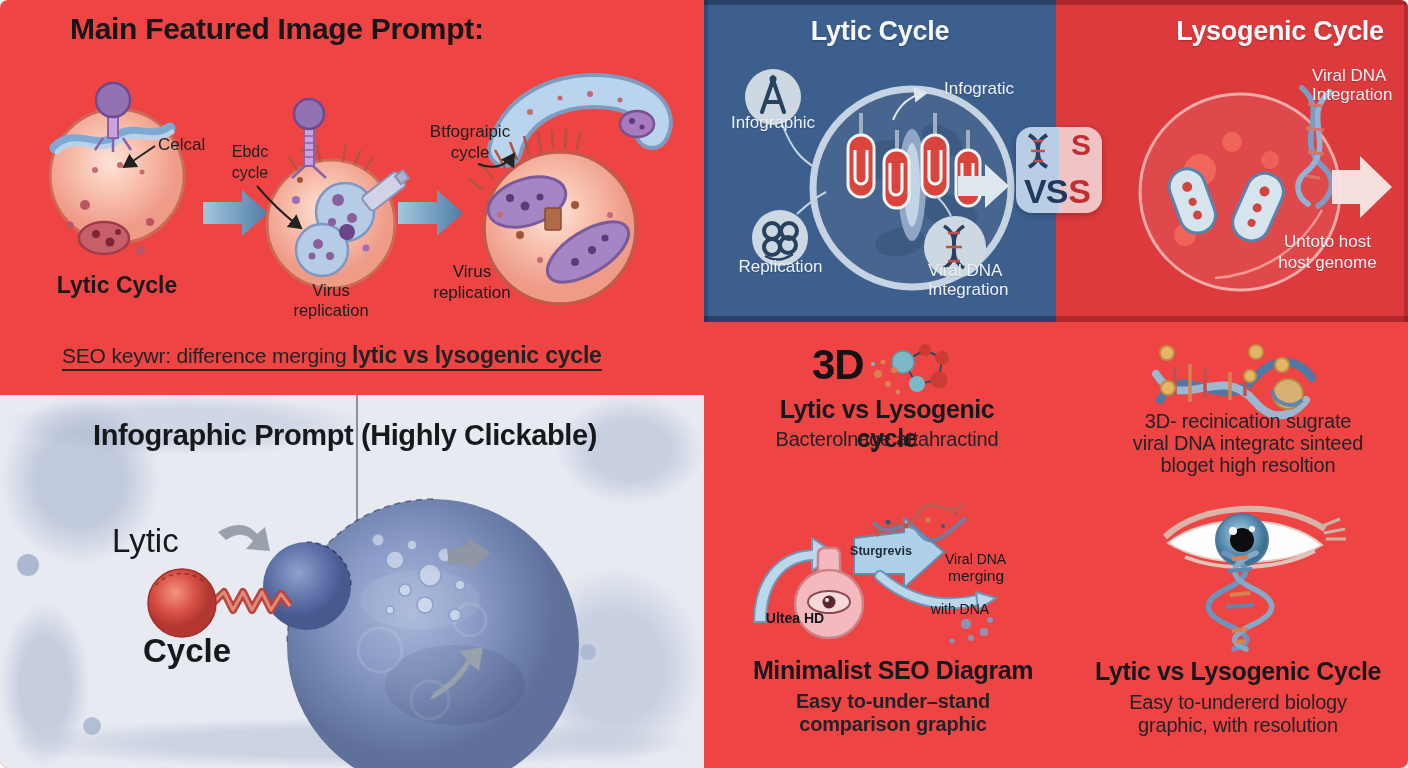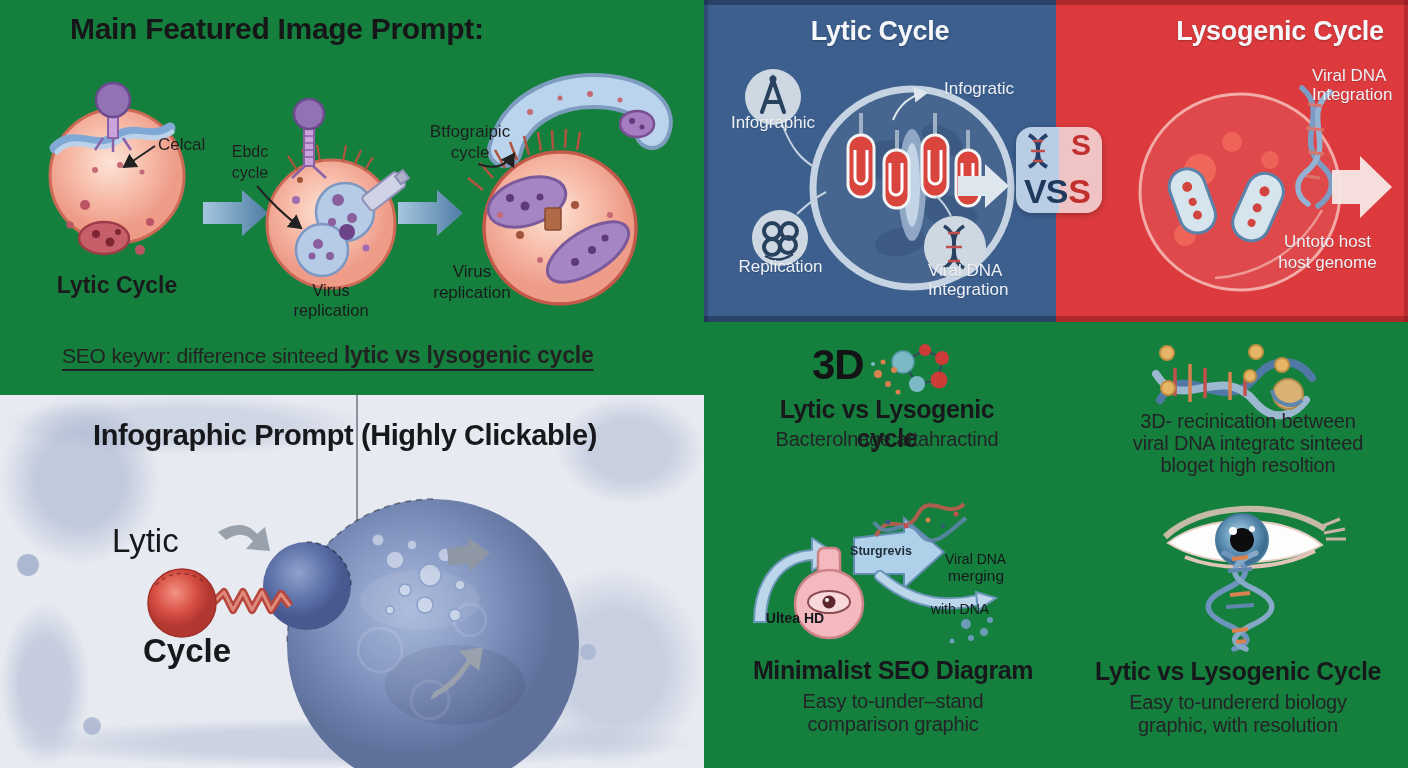--- a/index.html
+++ b/index.html
@@ -1,18 +1,18 @@
 <!DOCTYPE html>
 <html><head>
 <meta charset="utf-8">
 <style>
   * { margin:0; padding:0; box-sizing:border-box; }
   html,body { width:1408px; height:768px; }
   body { font-family:"Liberation Sans", sans-serif; background:#ffffff; color:#1b1b1d; }
-  .stage { position:relative; width:1408px; height:768px; overflow:hidden; background:#15803d; }
+  .stage { position:relative; width:1408px; height:768px; overflow:hidden; background:#ef4444;border-radius:8px; }
   .abs { position:absolute; }
   svg { display:block; font-family:"Liberation Sans", sans-serif; }
 
   
   .featured-title { left:70px; top:12px; font-size:30px; font-weight:bold; letter-spacing:-0.3px; color:#161618; }
   .cell1-caption { left:37px; top:272px; width:160px; text-align:center; font-size:23px; font-weight:bold; color:#1a1a1c; }
 
   
   .seo-line { left:62px; top:342px; font-size:21px; color:#222; text-decoration:underline; text-underline-offset:6px; letter-spacing:-0.2px; }
   .seo-line b { font-size:23px; }
@@ -50,21 +50,21 @@
   .word-cycle { left:143px; top:632px; font-size:33px; font-weight:bold; color:#17181c; }
 
   
   .h-3d { left:812px; top:341px; font-size:42px; font-weight:bold; letter-spacing:-1px; color:#131316;text-align:right; }
   .card-title { position:absolute; text-align:center; font-size:25px; font-weight:bold; letter-spacing:-0.4px; color:#17181b; }
   .card-sub { position:absolute; text-align:center; font-size:20px; line-height:23px; color:#232327; letter-spacing:-0.2px; }
   .c3d-title { left:752px; width:270px; top:395px; }
   .c3d-sub { left:752px; width:270px; top:428px; }
   .cdna-sub { left:1108px; width:280px; top:410px; font-size:20px; line-height:22px; }
   .cmin-title { left:748px; width:290px; top:656px; }
-  .cmin-sub { left:748px; width:290px; top:690px; }
+  .cmin-sub { left:748px; width:290px; top:690px;font-weight:bold; }
   .ceye-title { left:1093px; width:290px; top:657px; }
   .ceye-sub { left:1093px; width:290px; top:691px; }
 </style>
 </head>
 <body>
 
 <div class="stage">
 
   <section>
     <div class="abs featured-title">Main Featured Image Prompt:</div>
@@ -175,21 +175,21 @@
       <text x="470" y="137" font-size="17" text-anchor="middle" fill="#1e1e1e">Btfograipic</text>
       <text x="470" y="158" font-size="17" text-anchor="middle" fill="#1e1e1e">cycle</text>
       <path d="M478 164 C 494 170 506 166 514 154" stroke="#222" stroke-width="2" fill="none" marker-end="url(#mkd)"></path>
       <text x="472" y="277" font-size="17" text-anchor="middle" fill="#1a1a1c">Virus</text>
       <text x="472" y="298" font-size="17" text-anchor="middle" fill="#1a1a1c">replication</text>
     </svg>
 
     <div class="abs cell1-caption">Lytic Cycle</div>
   </section>
 
-  <div class="abs seo-line"><span>SEO keywr: difference sinteed </span><b>lytic vs lysogenic cycle</b></div>
+  <div class="abs seo-line"><span>SEO keywr: difference merging </span><b>lytic vs lysogenic cycle</b></div>
 
   <div class="abs cmp-left"></div>
   <div class="abs cmp-right"></div>
 
   <svg class="abs" style="left:704px;top:0" width="704" height="322" viewBox="704 0 704 322">
     <defs>
       <marker id="mkl" markerWidth="9" markerHeight="9" refX="6" refY="4" orient="auto">
         <path d="M0,0 L7,4 L0,8 Z" fill="#dfe7ee"></path>
       </marker>
     </defs>
@@ -399,21 +399,21 @@
     <path d="M105 40 V58" stroke="#c0504d" stroke-width="3.5"></path>
     <circle cx="27" cy="15" r="7" fill="#e6b666" stroke="#bf8f43" stroke-width="2"></circle>
     <circle cx="28" cy="50" r="7" fill="#e6b666" stroke="#bf8f43" stroke-width="2"></circle>
     <circle cx="116" cy="14" r="7" fill="#e6b666" stroke="#bf8f43" stroke-width="2"></circle>
     <circle cx="142" cy="27" r="7" fill="#e6b666" stroke="#bf8f43" stroke-width="2"></circle>
     <circle cx="110" cy="38" r="6" fill="#e6b666" stroke="#bf8f43" stroke-width="2"></circle>
     <circle cx="148" cy="56" r="15" fill="#d9b173" stroke="#b08a4a" stroke-width="2"></circle>
     <path d="M132 52 A 18 18 0 0 0 162 62" stroke="#5f86ad" stroke-width="4" fill="none"></path>
   </svg>
   <div class="abs card-sub cdna-sub">
-    <div>3D- recinication between</div>
+    <div>3D- recinication sugrate</div>
     <div>viral DNA integratc sinteed</div>
     <div>bloget high resoltion</div>
   </div>
 
   <svg class="abs" style="left:738px;top:492px" width="300" height="160">
     <path d="M16 130 C 16 86 40 60 74 58 L 74 46 L 98 62 L 74 79 L 74 68 C 46 70 28 92 28 130 Z" fill="#bcd6ea" stroke="#6b96b8" stroke-width="2" stroke-linejoin="round"></path>
     <g>
       <rect x="80" y="56" width="22" height="30" rx="6" fill="#f3b9be" stroke="#cc8187" stroke-width="2.5"></rect>
       <circle cx="91" cy="112" r="34" fill="#f3b9be" stroke="#cc8187" stroke-width="2.5"></circle>
       <ellipse cx="91" cy="110" rx="21" ry="11" fill="#f8d8da" stroke="#8a4a52" stroke-width="2"></ellipse>

